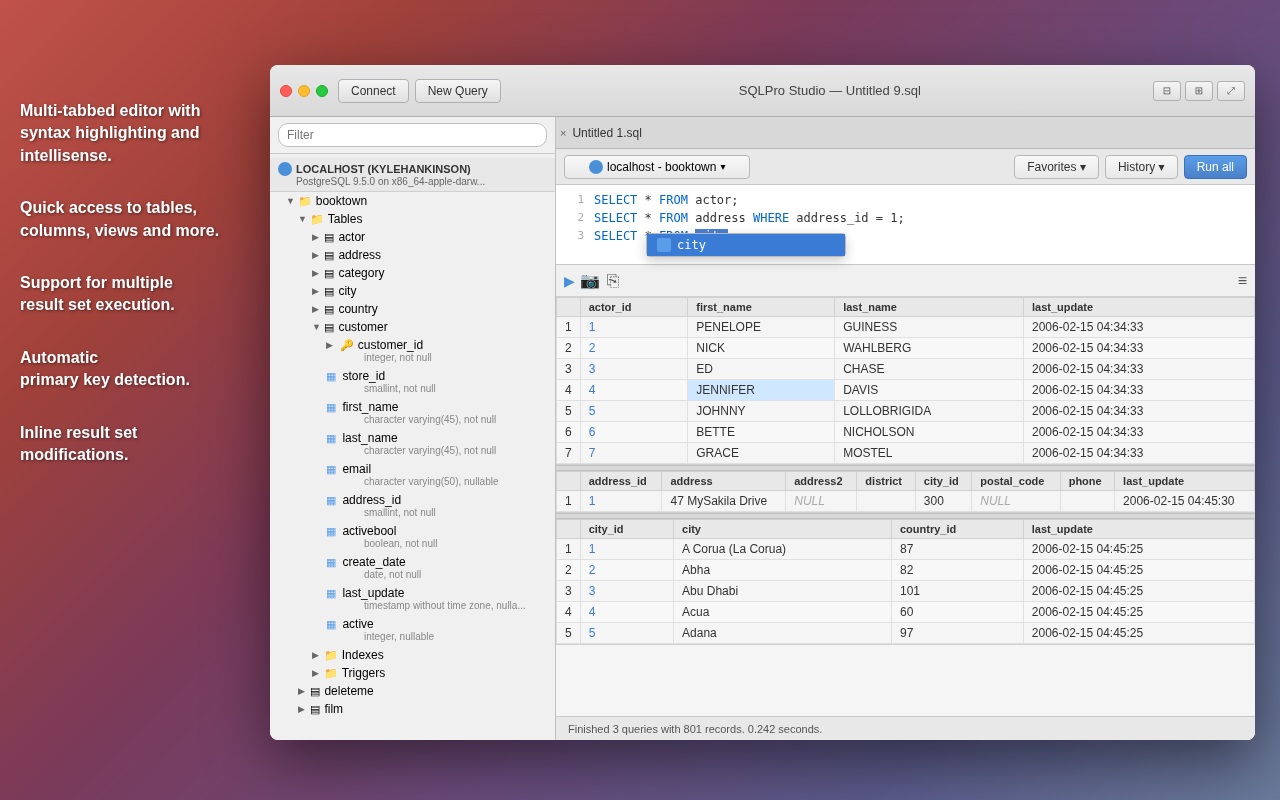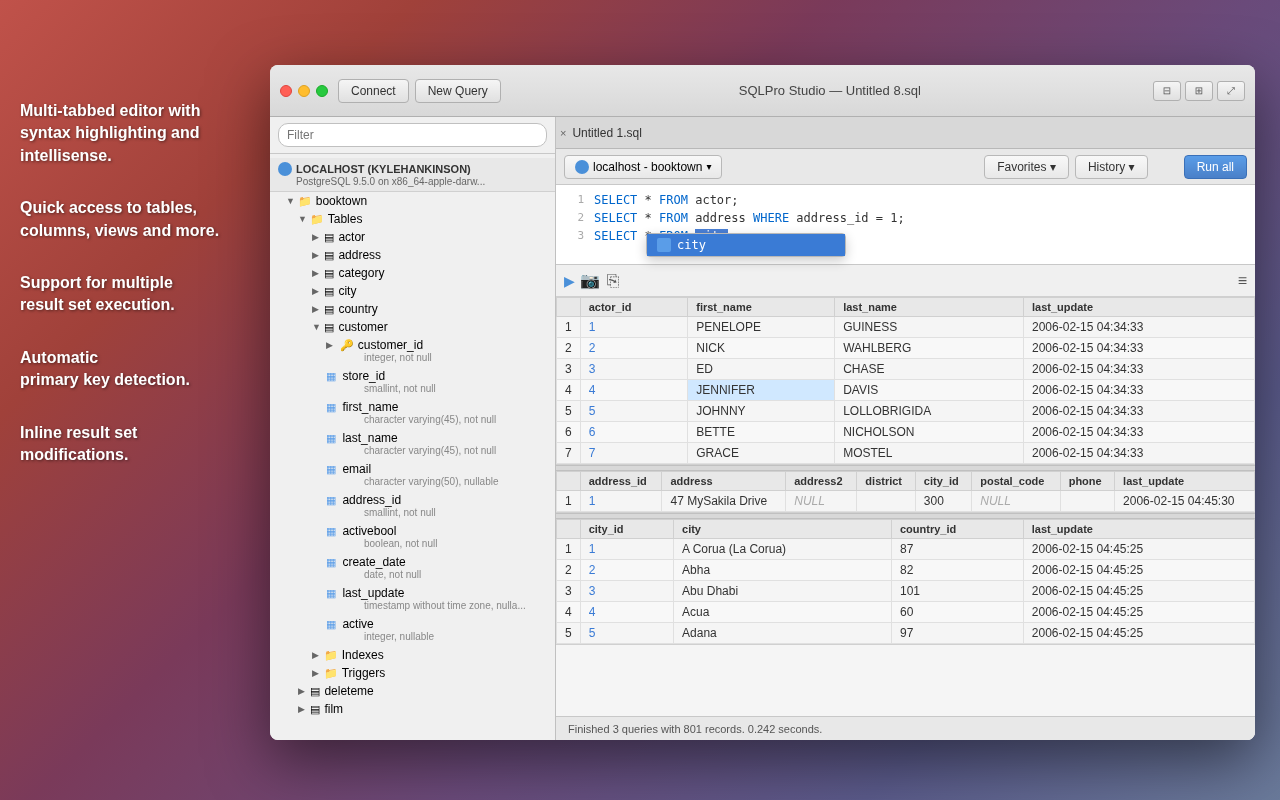--- a/index.html
+++ b/index.html
@@ -129,32 +129,32 @@
 
     
     #query-toolbar {
       background: #e8e8e8; border-bottom: 1px solid #c8c8c8;
       display: flex; align-items: center; height: 36px; padding: 0 8px; gap: 6px;
       flex-shrink: 0;
     }
     .db-selector {
       background: linear-gradient(to bottom, #f8f8f8, #e8e8e8);
       border: 1px solid #b8b8b8; border-radius: 4px;
-      padding: 4px 10px; font-size: 12px; cursor: pointer;
+      padding: 4px 24px; font-size: 12px; cursor: pointer;
       display: flex; align-items: center; gap: 4px;
     }
     #toolbar-spacer { flex: 1; }
     .toolbar-btn {
       background: linear-gradient(to bottom, #f8f8f8, #e8e8e8);
       border: 1px solid #b8b8b8; border-radius: 4px;
       padding: 4px 12px; font-size: 12px; cursor: pointer; color: #333;
     }
     .toolbar-btn-primary {
       background: linear-gradient(to bottom, #5a9de8, #4a80c8);
-      color: white; border: 1px solid #3a70b8; margin-left: 30px;
+      color: white; border: 1px solid #3a70b8;
     }
 
     
     #editor {
       background: white; font-family: 'Menlo', 'Monaco', monospace;
       font-size: 12px; padding: 6px 0;
       border-bottom: 1px solid #c8c8c8;
       position: relative; min-height: 80px;
     }
     .code-line {
@@ -251,21 +251,21 @@
 <div id="window">
 
   <div id="titlebar">
     <div class="traffic-lights">
       <div class="tl tl-red"></div>
       <div class="tl tl-yellow"></div>
       <div class="tl tl-green"></div>
     </div>
     <button class="titlebar-btn">Connect</button>
     <button class="titlebar-btn">New Query</button>
-    <div id="window-title">SQLPro Studio — Untitled 8.sql</div>
+    <div id="window-title">SQLPro Studio — Untitled 9.sql</div>
     <div class="titlebar-controls">
       <div class="ctrl-btn">⊟</div>
       <div class="ctrl-btn">⊞</div>
       <div class="ctrl-btn">⤢</div>
     </div>
   </div>
 
   <div id="content">
 
     <div id="sidebar">

